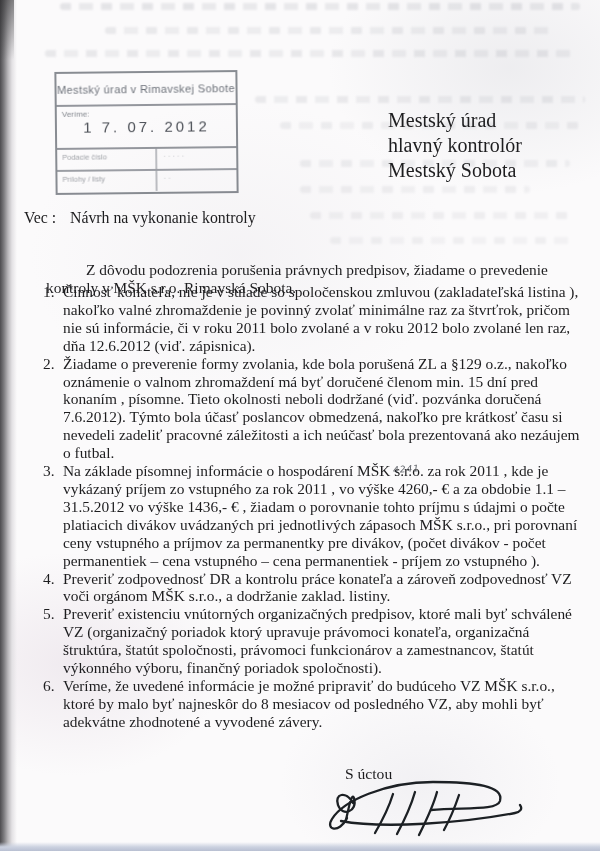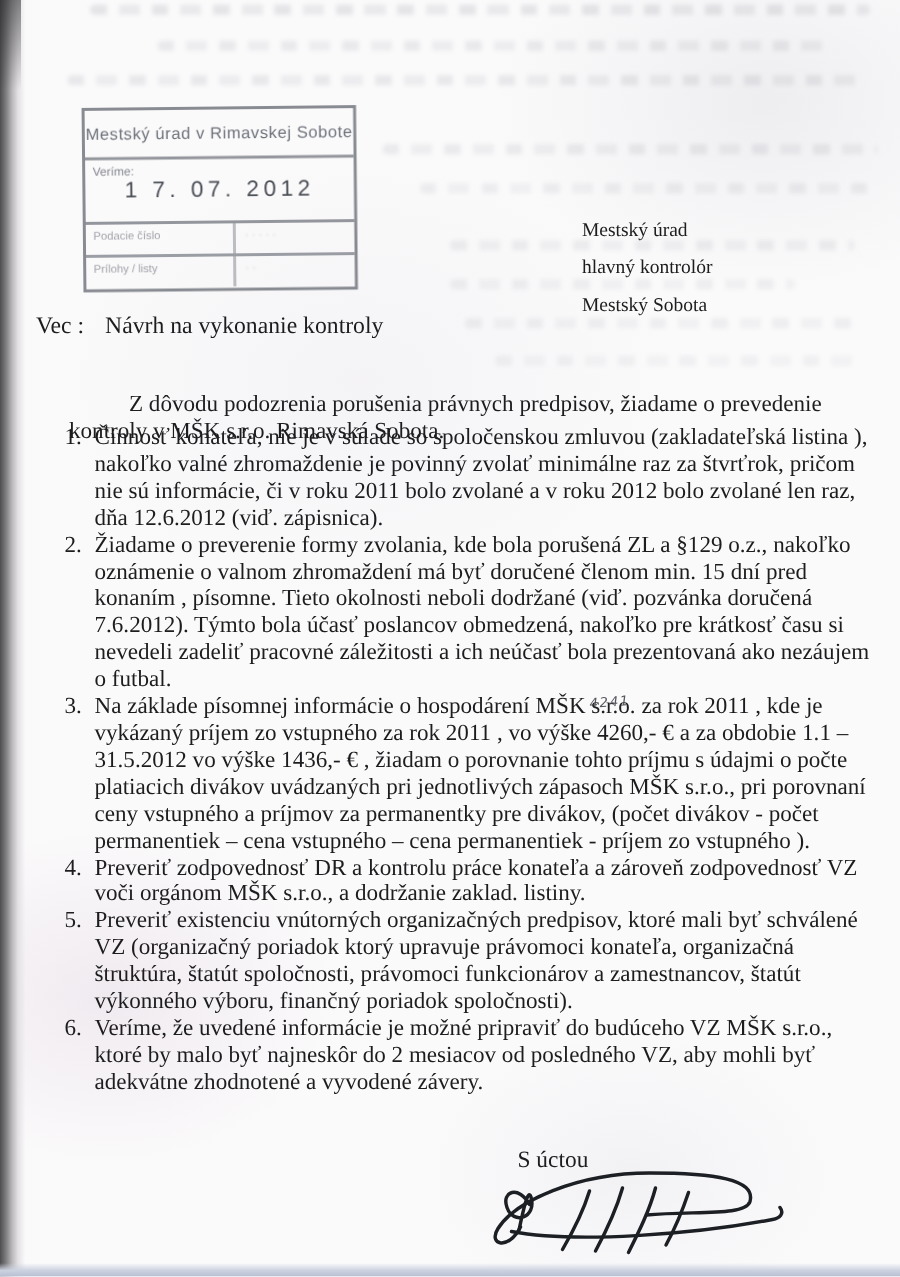--- a/index.html
+++ b/index.html
@@ -37,21 +37,21 @@
   .stamp-row2{height:41px;border-bottom:2px solid rgba(92,97,106,.65);position:relative;}
   .stamp-date-label{position:absolute;left:5px;top:3px;font-size:8px;opacity:.85;}
   .stamp-date{position:absolute;left:0;right:0;top:12px;text-align:center;
     font-size:15px;letter-spacing:3px;color:rgba(60,64,72,.92);}
   .stamp-row3,.stamp-row4{height:20px;display:flex;font-size:7.5px;}
   .stamp-row3{border-bottom:2px solid rgba(92,97,106,.6);}
   .stamp-cell-l{width:52%;border-right:2px solid rgba(92,97,106,.6);
     padding:3px 0 0 5px;opacity:.65;filter:blur(.4px);}
   .stamp-cell-r{flex:1;padding:3px 0 0 6px;opacity:.4;filter:blur(.6px);}
   
-  .recipient{position:absolute;left:388px;top:140px;font-size:13px;line-height:25px;}
+  .recipient{position:absolute;left:388px;top:108px;font-size:20px;line-height:25px;}
   
   .subject{position:absolute;left:24px;top:209px;font-size:15.8px;}
   .subject .lbl{margin-right:14px;}
   
   .intro{position:absolute;left:24px;top:246px;width:554px;
     font-size:15.4px;line-height:17.9px;text-indent:40px;margin-left:22px;}
   .list{position:absolute;left:24px;top:283px;width:556px;font-size:15.4px;line-height:17.9px;}
   .li{display:flex;}
   .li .num{width:20px;margin-left:19px;flex:0 0 auto;}
   .li .txt{flex:1;}
@@ -122,21 +122,21 @@
   <div class="li">
     <span class="num">4.</span>
     <span class="txt">Preveriť zodpovednosť DR a kontrolu práce konateľa a zároveň zodpovednosť VZ voči orgánom MŠK s.r.o., a dodržanie  zaklad. listiny.</span>
   </div>
   <div class="li">
     <span class="num">5.</span>
     <span class="txt">Preveriť existenciu vnútorných organizačných predpisov, ktoré mali byť schválené VZ (organizačný poriadok ktorý upravuje právomoci konateľa, organizačná štruktúra, štatút spoločnosti, právomoci funkcionárov a zamestnancov, štatút výkonného výboru, finančný poriadok spoločnosti).</span>
   </div>
   <div class="li">
     <span class="num">6.</span>
-    <span class="txt">Veríme, že uvedené informácie je možné pripraviť do budúceho VZ MŠK s.r.o., ktoré by malo byť najneskôr do 2 mesiacov od posledného VZ, aby mohli byť adekvátne zhodnotené a vyvodené závery.</span>
+    <span class="txt">Veríme, že uvedené informácie je možné pripraviť do budúceho VZ MŠK s.r.o., ktoré by malo byť najneskôr do 8 mesiacov od posledného VZ, aby mohli byť adekvátne zhodnotené a vyvodené závery.</span>
   </div>
 </div>
 
 <div class="handnote">4241</div>
 
 <div class="closing">S úctou</div>
 
 <svg class="sig" width="218" height="72" viewBox="0 0 218 72">
   <g fill="none" stroke="#1c2024" stroke-width="2.3" stroke-linecap="round">
     <path d="M40,27 C33,14 21,18 25,29 C29,41 45,36 41,22 C39,16 36,30 33,44"></path>

